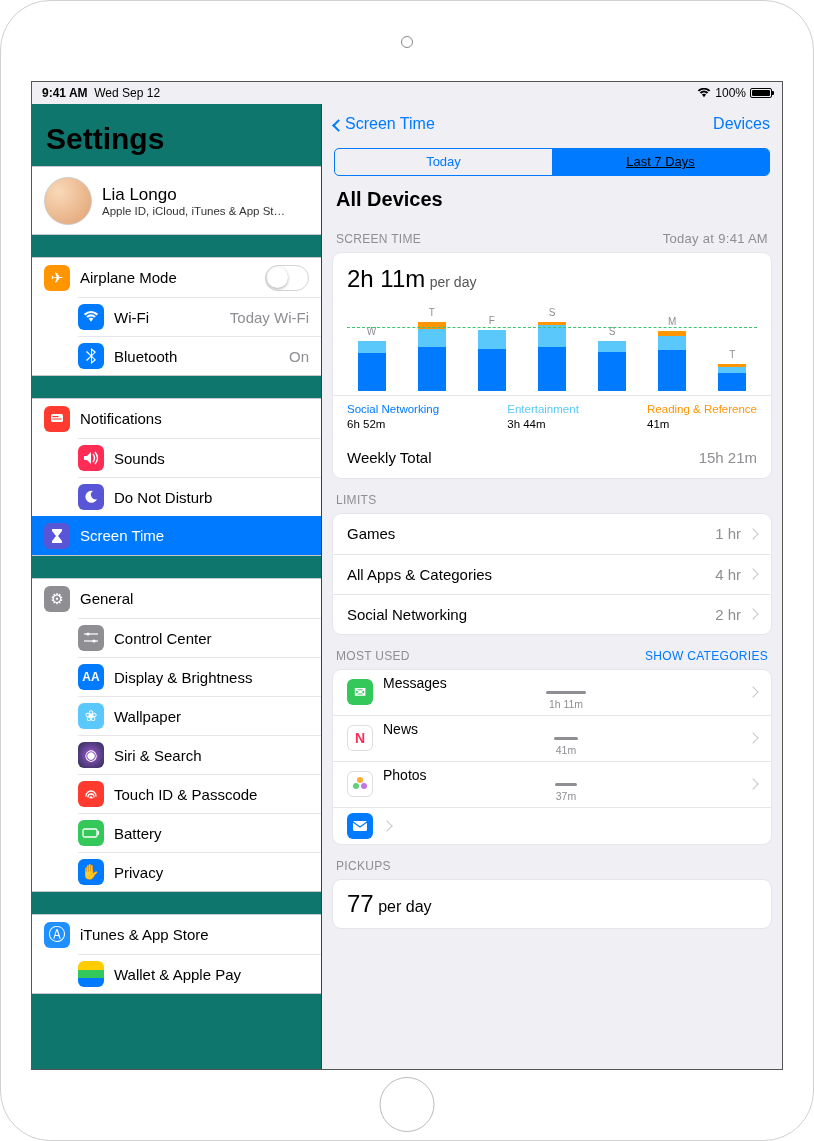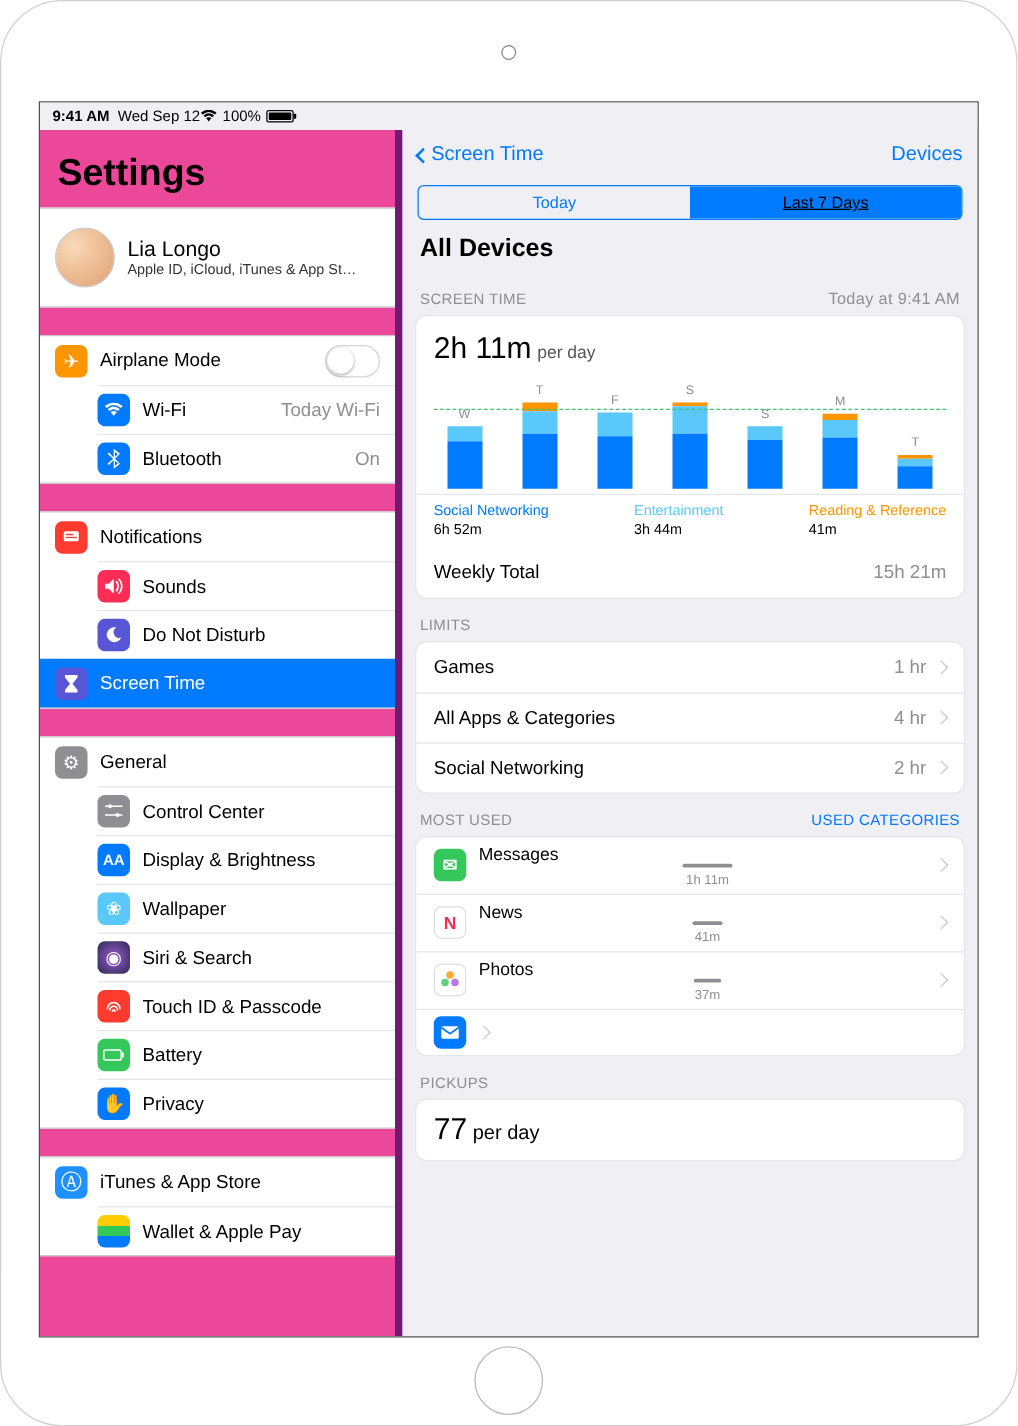--- a/index.html
+++ b/index.html
@@ -1,37 +1,37 @@
 <!DOCTYPE html>
 <html><head>
 <meta charset="utf-8">
 <style>
 * { margin:0; padding:0; box-sizing:border-box; font-family:-apple-system,"Helvetica Neue",Arial,sans-serif; -webkit-font-smoothing:antialiased;}
 body { background:#fff; display:flex; justify-content:center; }
 .device { width:814px; height:1141px; background:#fff; border:1px solid #d0d0d0; border-radius:50px; position:relative; padding:80px 30px 70px 30px;}
 .camera { width:12px;height:12px;border:1px solid #888;border-radius:50%;position:absolute;top:35px;left:50%;transform:translateX(-50%);}
 .homebtn{width:55px;height:55px;border:1px solid #bbb;border-radius:50%;position:absolute;bottom:8px;left:50%;transform:translateX(-50%);}
 .screen{width:100%;height:100%;border:1px solid #555;display:flex;flex-direction:column;background:#efeff4;overflow:hidden;}
-.status{height:22px;display:flex;align-items:center;padding:0 10px;font-size:12px;background:#efeff4;}
+.status{height:22px;display:flex;align-items:center;justify-content:space-between;padding:0 10px;font-size:12px;background:#efeff4;}
 .status .right{display:flex;align-items:center;gap:4px;}
 .wifi-status-icon{width:14px;height:10px;}
 .battfull{display:inline-block;width:22px;height:10px;border:1px solid #000;border-radius:2px;position:relative;}
 .battfull::after{content:"";position:absolute;right:-3px;top:2px;width:2px;height:4px;background:#000;border-radius:0 1px 1px 0;}
 .battfull .fill{position:absolute;inset:1px;background:#000;border-radius:1px;}
 .panes{flex:1;display:flex;overflow:hidden;}
-.sidebar{width:290px;border-right:6px solid #701a75;background:#ec4899;overflow-y:auto;}
+.sidebar{width:290px;border-right:1px solid #701a75;background:#0f766e;overflow-y:auto;}
 .sidebar h1{font-size:30px;font-weight:800;padding:18px 14px 10px 14px;}
 .group{background:#fff;border-top:1px solid #c8c7cc;border-bottom:1px solid #c8c7cc;margin-bottom:22px;}
 .row{display:flex;align-items:center;height:39px;padding:0 12px;position:relative;}
 .row + .row{border-top:0.5px solid #e5e5ea;margin-left:46px;padding-left:0;}
 .row.selected{background:#007aff;color:#fff;margin-left:0;padding-left:12px;border-top:none;}
 .row .icon{width:26px;height:26px;border-radius:6px;margin-right:10px;flex-shrink:0;display:flex;align-items:center;justify-content:center;font-size:15px;color:#fff;}
 .row .lbl{font-size:15px;flex:1;white-space:nowrap;overflow:hidden;text-overflow:ellipsis;}
 .row .val{font-size:15px;color:#8e8e93;}
-.profile{display:flex;align-items:center;height:80px;padding:0 12px;background:#fff;border-top:1px solid #c8c7cc;border-bottom:1px solid #c8c7cc;margin-bottom:22px;}
+.profile{display:flex;align-items:center;height:69px;padding:0 12px;background:#fff;border-top:1px solid #c8c7cc;border-bottom:1px solid #c8c7cc;margin-bottom:22px;}
 .avatar{width:48px;height:48px;border-radius:50%;background:radial-gradient(circle at 30% 30%,#f9d9b8,#e0a070);margin-right:10px;flex-shrink:0;border:0.5px solid #ccc;}
 .profile .name{font-size:17px;}
 .profile .sub{font-size:11.5px;color:#333;}
 .toggle{width:44px;height:26px;border:1.5px solid #d4d4d7;border-radius:13px;position:relative;background:#fff;}
 .toggle .knob{position:absolute;left:1px;top:1px;width:21px;height:21px;border-radius:50%;background:#fff;box-shadow:0 1px 3px rgba(0,0,0,.35);}
 .detail{flex:1;background:#efeff4;overflow-y:auto;}
 .nav{height:40px;display:flex;align-items:center;justify-content:space-between;padding:0 12px;}
 .nav a{color:#007aff;font-size:16px;text-decoration:none;}
 .chev{display:inline-block;width:9px;height:9px;border-left:2px solid #007aff;border-bottom:2px solid #007aff;transform:rotate(45deg);margin-right:2px;vertical-align:-1px;}
 .seg{display:flex;margin:4px 12px 8px 12px;border:1px solid #007aff;border-radius:5px;overflow:hidden;height:28px;}
@@ -350,21 +350,21 @@
             </div>
     <div class="line">
               <div class="lbl">Social Networking</div>
               <div class="val">2 hr</div>
               <div class="disc"></div>
             </div>
   </div>
 
   <div class="sect-head">
     <span>MOST USED</span>
-    <span class="link-blue">USED CATEGORIES</span>
+    <span class="link-blue">SHOW CATEGORIES</span>
   </div>
   <div class="card inset">
     <div class="mu">
       <div class="appicon" style="background:#34c759">✉</div>
       <div class="info">
                 <div class="name">Messages</div>
                 <div class="small">
                   <div class="barw" style="width:40px"></div>
                   <span>1h 11m</span>
                 </div>

